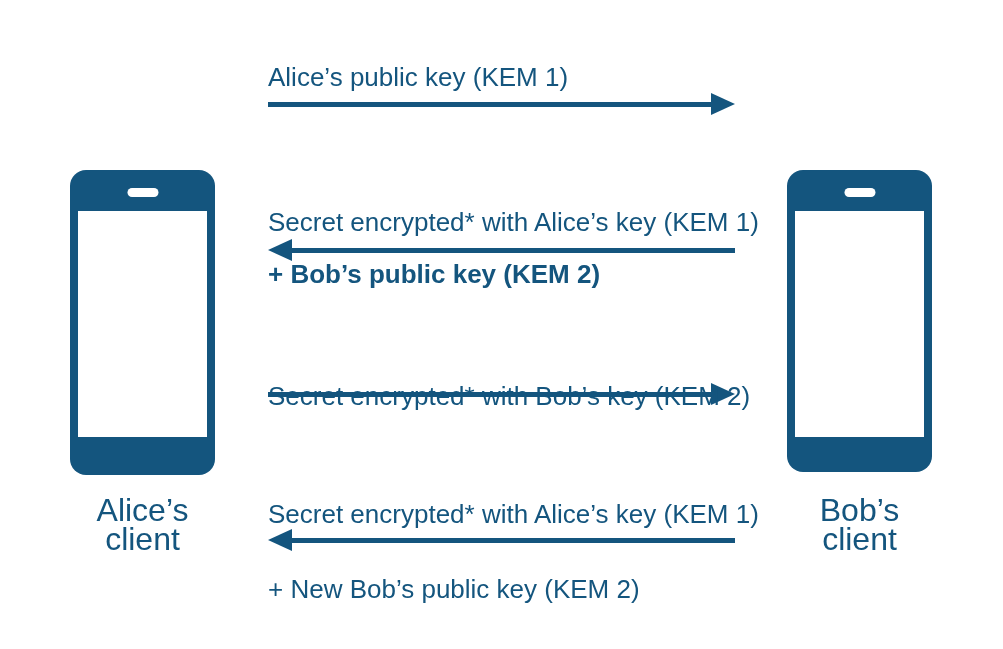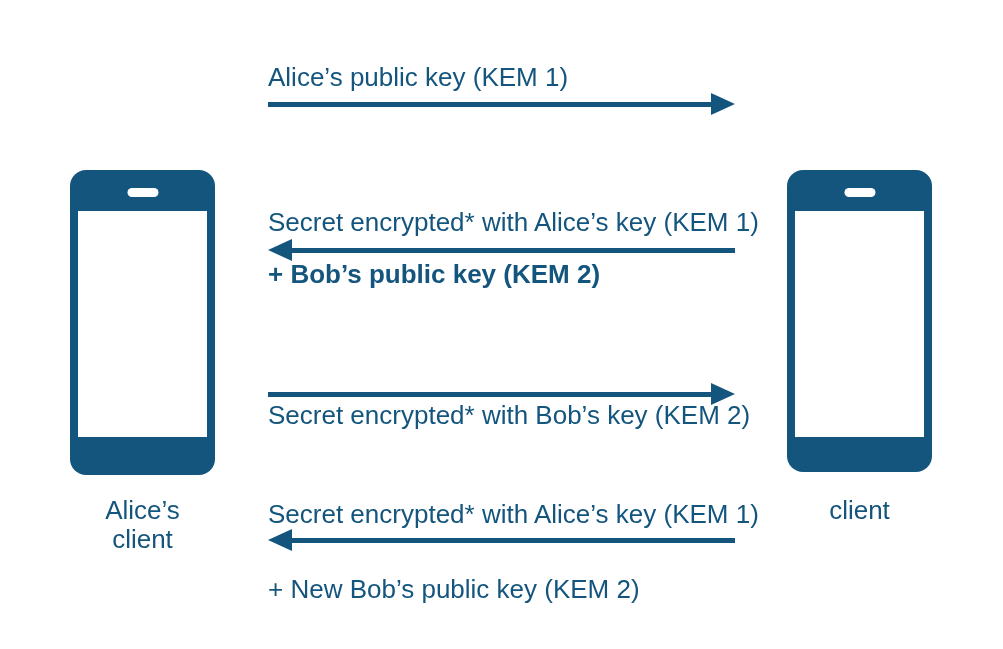--- a/index.html
+++ b/index.html
@@ -35,21 +35,21 @@
     top: 41px;
     height: 226px;
     background: var(--bg);
   }
   
   .actor-label {
     position: absolute;
     width: 145px;
     text-align: center;
     color: var(--accent);
-    font-size: 26px;
+    font-size: 32px;
     line-height: 29px;
   }
   
   .msg-text {
     position: absolute;
     left: 268px;
     width: 467px;
     text-align: left;
     color: var(--accent);
     font-size: 26px;
@@ -94,41 +94,42 @@
   <div class="actor-label" style="left:70px; top:496px;">
     <div>Alice’s</div>
     <div>client</div>
   </div>
 
   <div class="phone" style="left:787px; top:170px; width:145px; height:302px;">
     <div class="speaker"></div>
     <div class="screen"></div>
   </div>
   <div class="actor-label" style="left:787px; top:496px;">
+    <div>Bob’s</div>
     <div>client</div>
   </div>
 
   <div class="msg-text" style="top:62px;">Alice’s public key (KEM 1)</div>
   <div class="arrow arrow-right" style="top:92px;">
     <div class="shaft"></div>
     <div class="head"></div>
   </div>
 
   <div class="msg-text" style="top:207px;">Secret encrypted* with Alice’s key (KEM 1)</div>
   <div class="arrow arrow-left" style="top:238px;">
     <div class="shaft"></div>
     <div class="head"></div>
   </div>
   <div class="msg-text" style="top:259px;font-weight:bold;">+ Bob’s public key (KEM 2)</div>
 
   <div class="arrow arrow-right" style="top:382px;">
     <div class="shaft"></div>
     <div class="head"></div>
   </div>
-  <div class="msg-text" style="top:400px;">Secret encrypted* with Bob’s key (KEM 2)</div>
+  <div class="msg-text" style="top:381px;">Secret encrypted* with Bob’s key (KEM 2)</div>
 
   <div class="msg-text" style="top:499px;">Secret encrypted* with Alice’s key (KEM 1)</div>
   <div class="arrow arrow-left" style="top:528px;">
     <div class="shaft"></div>
     <div class="head"></div>
   </div>
   <div class="msg-text" style="top:574px;">+ New Bob’s public key (KEM 2)</div>
 
 </div>
 

